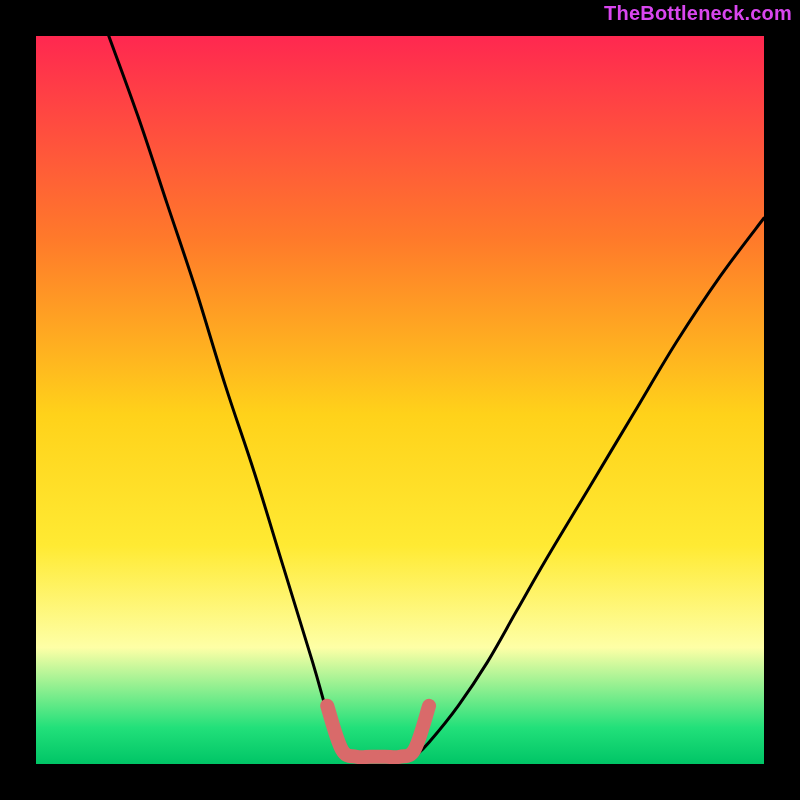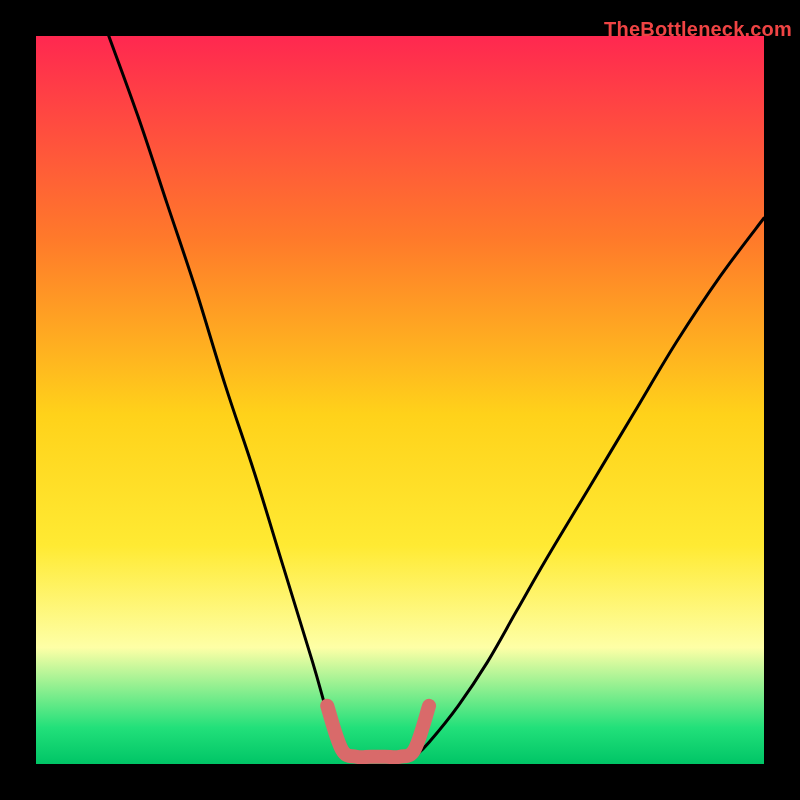--- a/index.html
+++ b/index.html
@@ -14,26 +14,25 @@
   .canvas {
     position: relative;
     width: 800px;
     height: 800px;
     background: #000;
   }
   .watermark {
     position: absolute;
     top: 2px;
     right: 8px;
-    color: #ef4444;
+    color: #d946ef;
     font-size: 20px;
     font-weight: 600;
     z-index: 10;
     letter-spacing: 0.2px;
-    margin-top: 16px;
   }
   .plot-area {
     position: absolute;
     left: 36px;
     top: 36px;
     width: 728px;
     height: 728px;
     overflow: hidden;
   }
   .plot-area svg {

